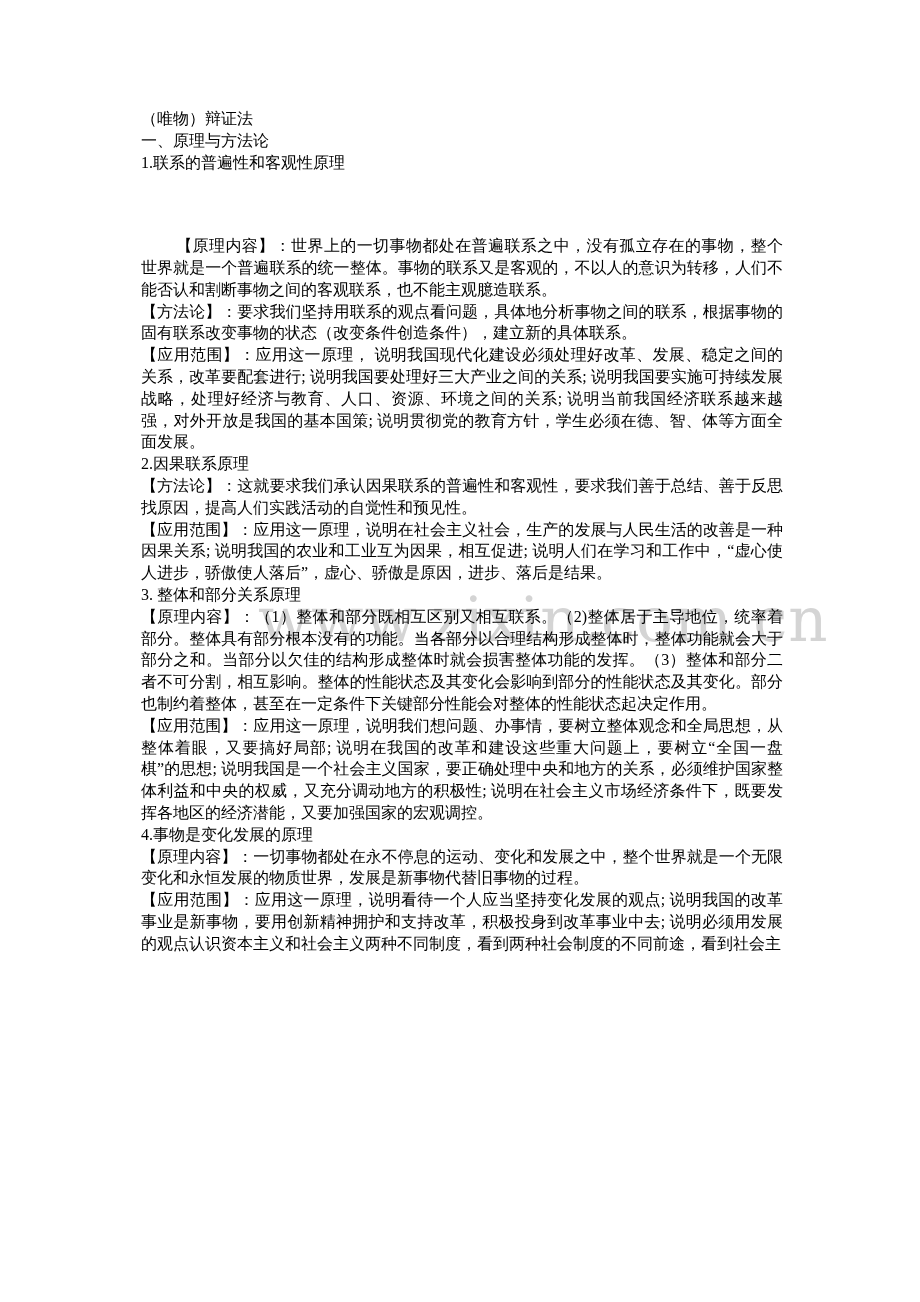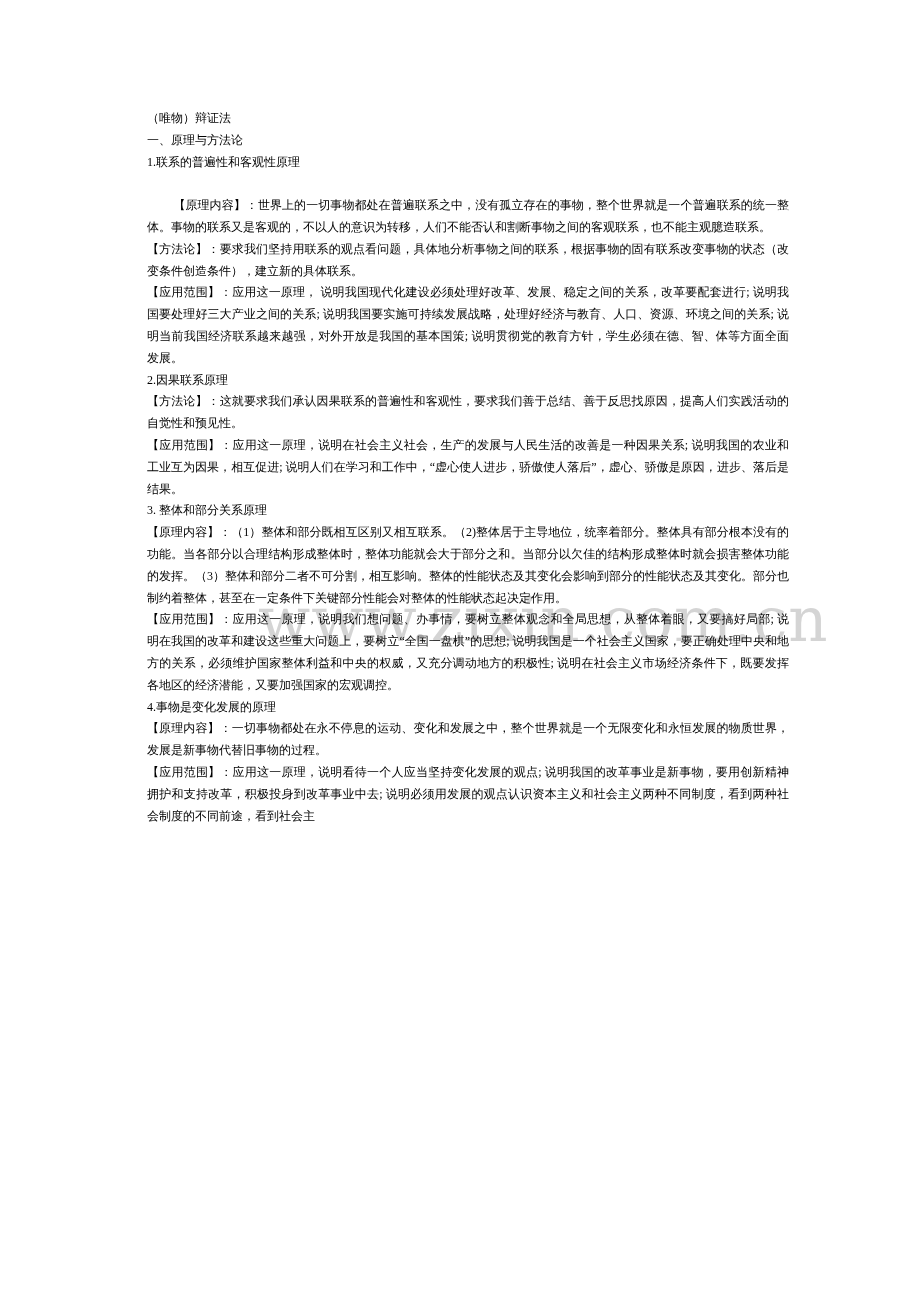--- a/index.html
+++ b/index.html
@@ -26,38 +26,39 @@
     font-size: 61px;
     font-family: "DejaVu Serif", serif;
     color: rgba(160, 160, 160, 0.45);
     letter-spacing: 1px;
     white-space: nowrap;
     user-select: none;
     pointer-events: none;
   }
   .content {
     position: absolute;
-    left: 147px;
+    left: 141px;
     top: 108px;
     width: 642px;
     z-index: 1;
-    font-size: 12px;
+    font-size: 16px;
     line-height: 21.8px;
     text-align: justify;
     word-break: break-all;
   }
   .content p {
     margin: 0;
     padding: 0;
   }
   p.blank {
     height: 21.8px;
   }
   p.indent-first {
     text-indent: 2.2em;
+    margin-top: 40px;
   }
 </style>
 </head>
 <body>
 
 <div class="page">
 
   <div class="watermark">www.zixin.com.cn</div>
 
   <div class="content">

